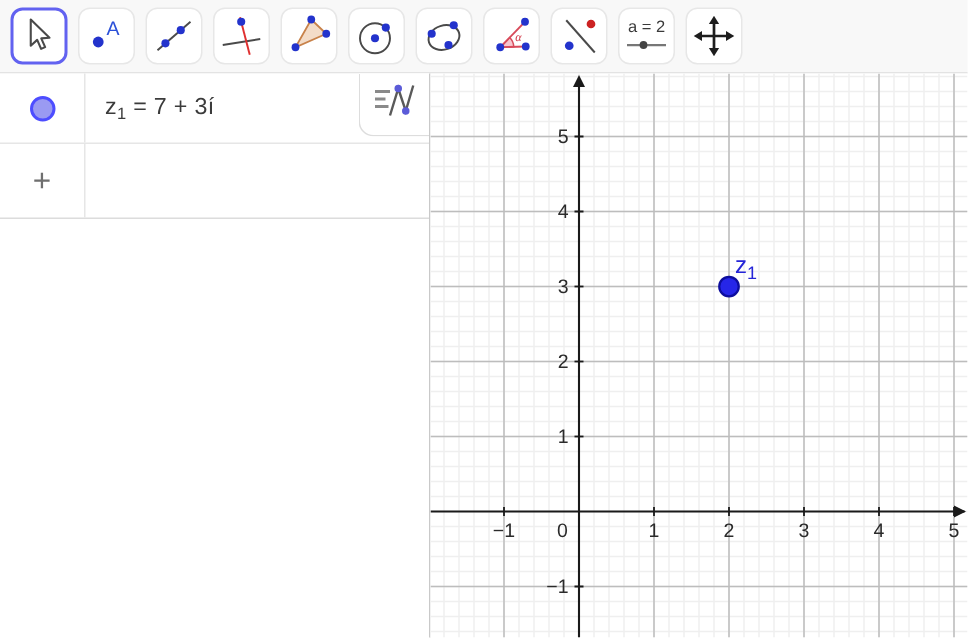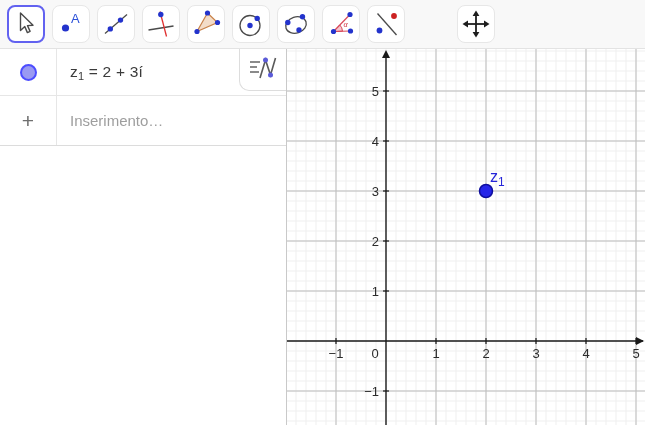--- a/index.html
+++ b/index.html
@@ -149,20 +149,29 @@
   <div class="tool-btn" style="left:367px">
     <span>
       <svg width="30" height="30" viewBox="0 0 30 30">
         <line x1="6.5" y1="4.5" x2="25.5" y2="26" stroke="#4a4a4a" stroke-width="1.3"></line>
         <circle cx="23" cy="7" r="2.9" fill="#cc2222"></circle>
         <circle cx="8.5" cy="21.5" r="2.9" fill="#2333cc"></circle>
       </svg>
     </span>
   </div>
 
+  <div class="tool-btn" style="left:412px">
+    <span class="slider-caption">a = 2</span>
+    <span>
+      <svg width="30" height="10" viewBox="0 0 30 10">
+        <line x1="2" y1="5" x2="28" y2="5" stroke="#777" stroke-width="1.5"></line>
+        <circle cx="13" cy="5" r="2.6" fill="#444"></circle>
+      </svg>
+    </span>
+  </div>
 
   <div class="tool-btn" style="left:457px">
     <span>
       <svg width="30" height="30" viewBox="0 0 30 30">
         <line x1="15" y1="6" x2="15" y2="24" stroke="#1d1d1d" stroke-width="1.8"></line>
         <line x1="6" y1="15" x2="24" y2="15" stroke="#1d1d1d" stroke-width="1.8"></line>
         <polygon points="15,1.5 11.6,7 18.4,7" fill="#1d1d1d"></polygon>
         <polygon points="15,28.5 11.6,23 18.4,23" fill="#1d1d1d"></polygon>
         <polygon points="1.5,15 7,11.6 7,18.4" fill="#1d1d1d"></polygon>
         <polygon points="28.5,15 23,11.6 23,18.4" fill="#1d1d1d"></polygon>
@@ -171,28 +180,27 @@
   </div>
 
 </div>
 
 <div class="algebra-panel">
 
   <div class="alg-row r1">
     <div class="alg-left">
       <span class="obj-marker"></span>
     </div>
-    <div class="equation"><span>z</span><sub>1</sub> <span>= 2 + 3í</span></div>
+    <div class="equation"><span>z</span><sub>1</sub> <span>= 7 + 3í</span></div>
   </div>
 
   <div class="alg-row r2">
     <div class="alg-left">
       <span class="plus-glyph">+</span>
     </div>
-    <div class="placeholder">Inserimento…</div>
   </div>
 
   <div class="style-toggle">
     <span>
       <svg width="34" height="30" viewBox="0 0 34 30">
         <line x1="4" y1="9" x2="14" y2="9" stroke="#8a8a8a" stroke-width="2"></line>
         <line x1="4" y1="14" x2="11" y2="14" stroke="#8a8a8a" stroke-width="2"></line>
         <line x1="4" y1="19" x2="13" y2="19" stroke="#8a8a8a" stroke-width="2"></line>
         <polyline points="14,25 19.5,7 24.5,22 29.5,5" fill="none" stroke="#5a5a5a" stroke-width="1.6"></polyline>
         <circle cx="19.5" cy="7" r="2.5" fill="#5b5bd8"></circle>

